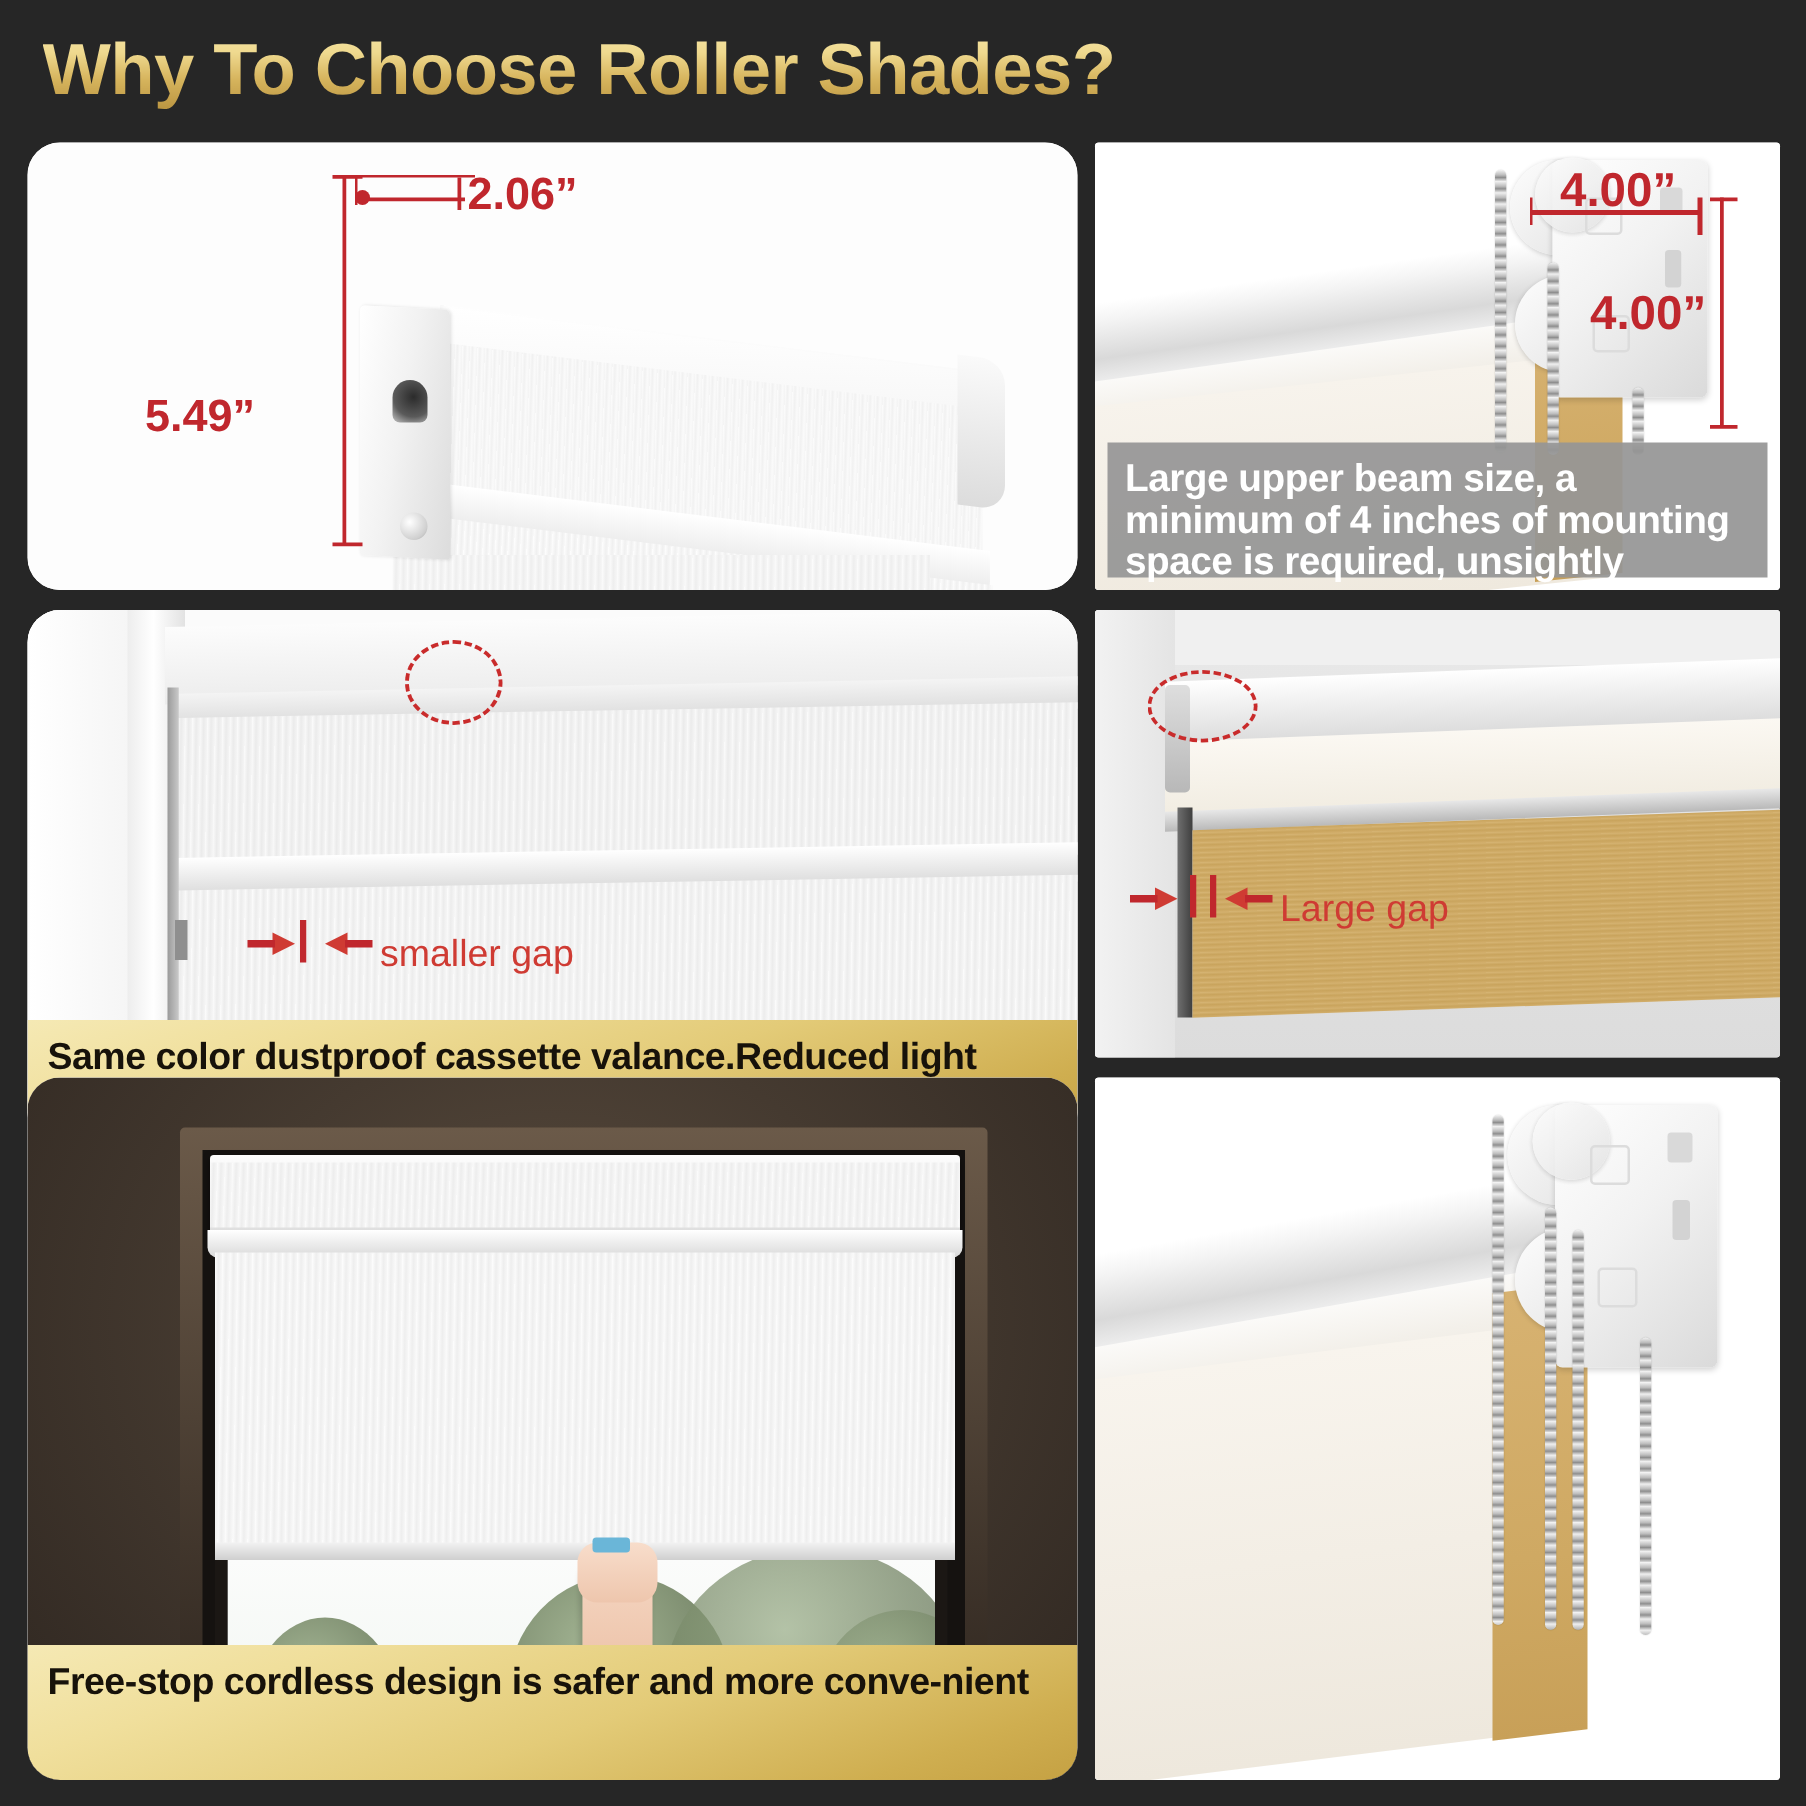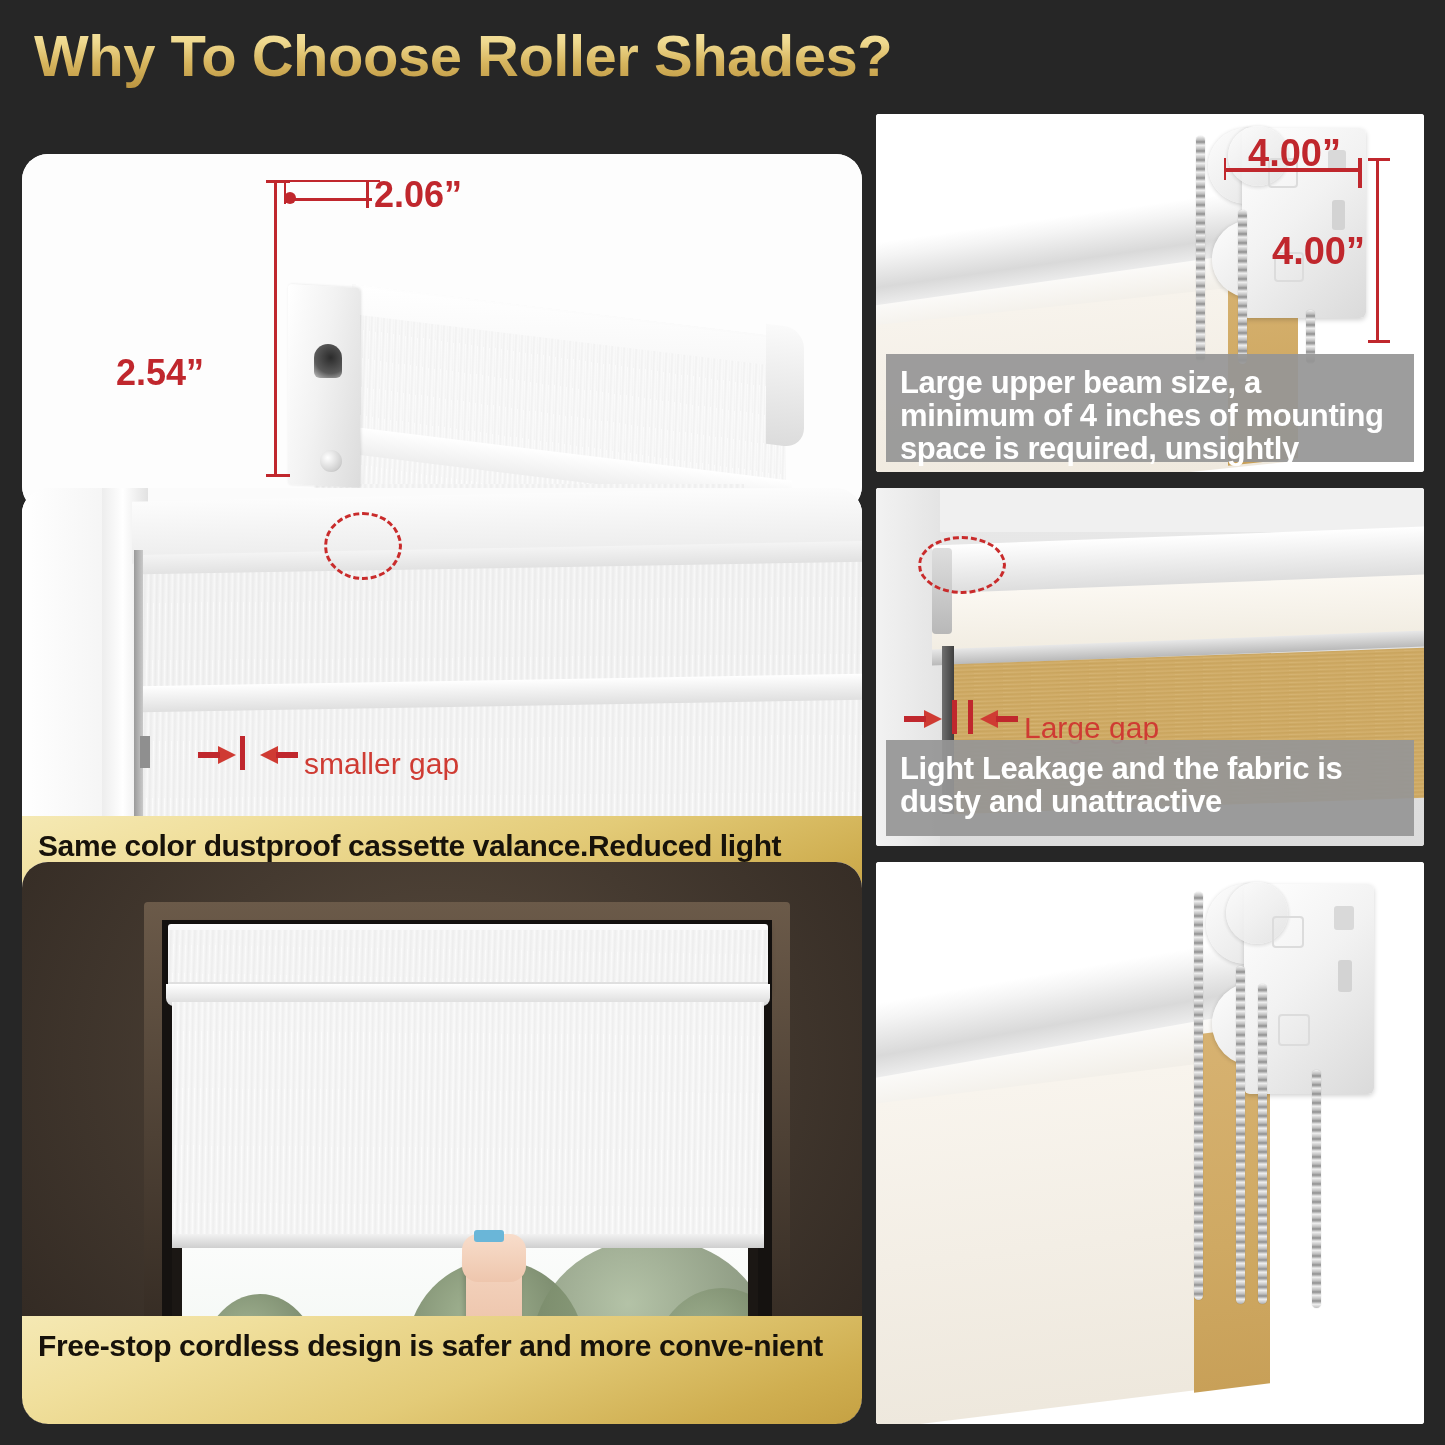--- a/index.html
+++ b/index.html
@@ -22,21 +22,21 @@
     text-shadow:0 0 0 rgba(0,0,0,0);
     white-space:nowrap;
   }
 
   
   .panel{position:absolute;overflow:hidden;}
   .p-left{border-radius:26px;background:#ffffff;}
   .p-right{border-radius:3px;background:#ffffff;}
 
   
-  #panel1{left:22px;top:114px;width:840px;height:358px;margin-top:40px;}
+  #panel1{left:22px;top:114px;width:840px;height:358px;}
   #panel2{left:876px;top:114px;width:548px;height:358px;}
   #panel3{left:22px;top:488px;width:840px;height:428px;}
   #panel4{left:876px;top:488px;width:548px;height:358px;}
   #panel5{left:22px;top:862px;width:840px;height:562px;}
   #panel6{left:876px;top:862px;width:548px;height:562px;}
 
   .scene{position:absolute;inset:0;}
 
   
   .cap-gold{
@@ -247,21 +247,21 @@
     <div class="rline" style="left:262px;top:26px;width:2px;height:24px;"></div>
     <div class="rline" style="left:262px;top:26px;width:96px;height:2px;"></div>
     <div class="rline" style="left:262px;top:44px;width:88px;height:3px;"></div>
     <div class="rline" style="left:262px;top:38px;width:12px;height:12px;border-radius:50%;"></div>
     <div class="rline" style="left:344px;top:28px;width:3px;height:26px;"></div>
     <div class="dim" style="left:352px;top:20px;font-size:36px;">2.06”</div>
 
     <div class="rline" style="left:252px;top:26px;width:3px;height:296px;"></div>
     <div class="rline" style="left:244px;top:26px;width:24px;height:3px;"></div>
     <div class="rline" style="left:244px;top:320px;width:24px;height:3px;"></div>
-    <div class="dim" style="left:94px;top:198px;font-size:36px;">2.54”</div>
+    <div class="dim" style="left:94px;top:198px;font-size:36px;">5.49”</div>
   </div>
 </div>
 
 <div class="panel p-right" id="panel2">
   <div class="scene">
     <div class="rollerbg"></div>
     <div class="roll-tube" style="left:-10px;top:64px;width:470px;height:82px;transform:skewY(-8deg);transform-origin:right top;"></div>
     <div class="roll-sheer" style="left:-10px;top:128px;width:460px;height:56px;transform:skewY(-8deg);transform-origin:right top;"></div>
     <div class="roll-sheer" style="left:-10px;top:168px;width:420px;height:180px;transform:skewY(-6deg);transform-origin:right top;background:linear-gradient(180deg,#f7f3ec,#efe9de);"></div>
     <div class="roll-tan" style="left:352px;top:148px;width:70px;height:200px;transform:skewY(-6deg);"></div>
@@ -332,21 +332,20 @@
     <div class="dashcirc" style="left:42px;top:48px;width:82px;height:52px;"></div>
 
     <div style="position:absolute;left:48px;top:222px;width:0;height:0;border-top:9px solid transparent;border-bottom:9px solid transparent;border-left:18px solid #cf3b33;"></div>
     <div class="rline" style="left:28px;top:228px;width:22px;height:6px;"></div>
     <div style="position:absolute;left:104px;top:222px;width:0;height:0;border-top:9px solid transparent;border-bottom:9px solid transparent;border-right:18px solid #cf3b33;"></div>
     <div class="rline" style="left:120px;top:228px;width:22px;height:6px;"></div>
     <div class="rline" style="left:76px;top:212px;width:5px;height:34px;"></div>
     <div class="rline" style="left:92px;top:212px;width:5px;height:34px;"></div>
     <div class="gapTxt" style="left:148px;top:210px;">Large gap</div>
   </div>
-  <div class="cap-gray">Light Leakage and the fabric is dusty and unattractive</div>
 </div>
 
 <div class="panel p-left" id="panel5">
   <div class="scene">
     <div class="p5-wall"></div>
     <div class="p5-recess"></div>
     <div class="p5-inner"></div>
 
     <div class="p5-window">
       <div class="p5-sky"></div>

